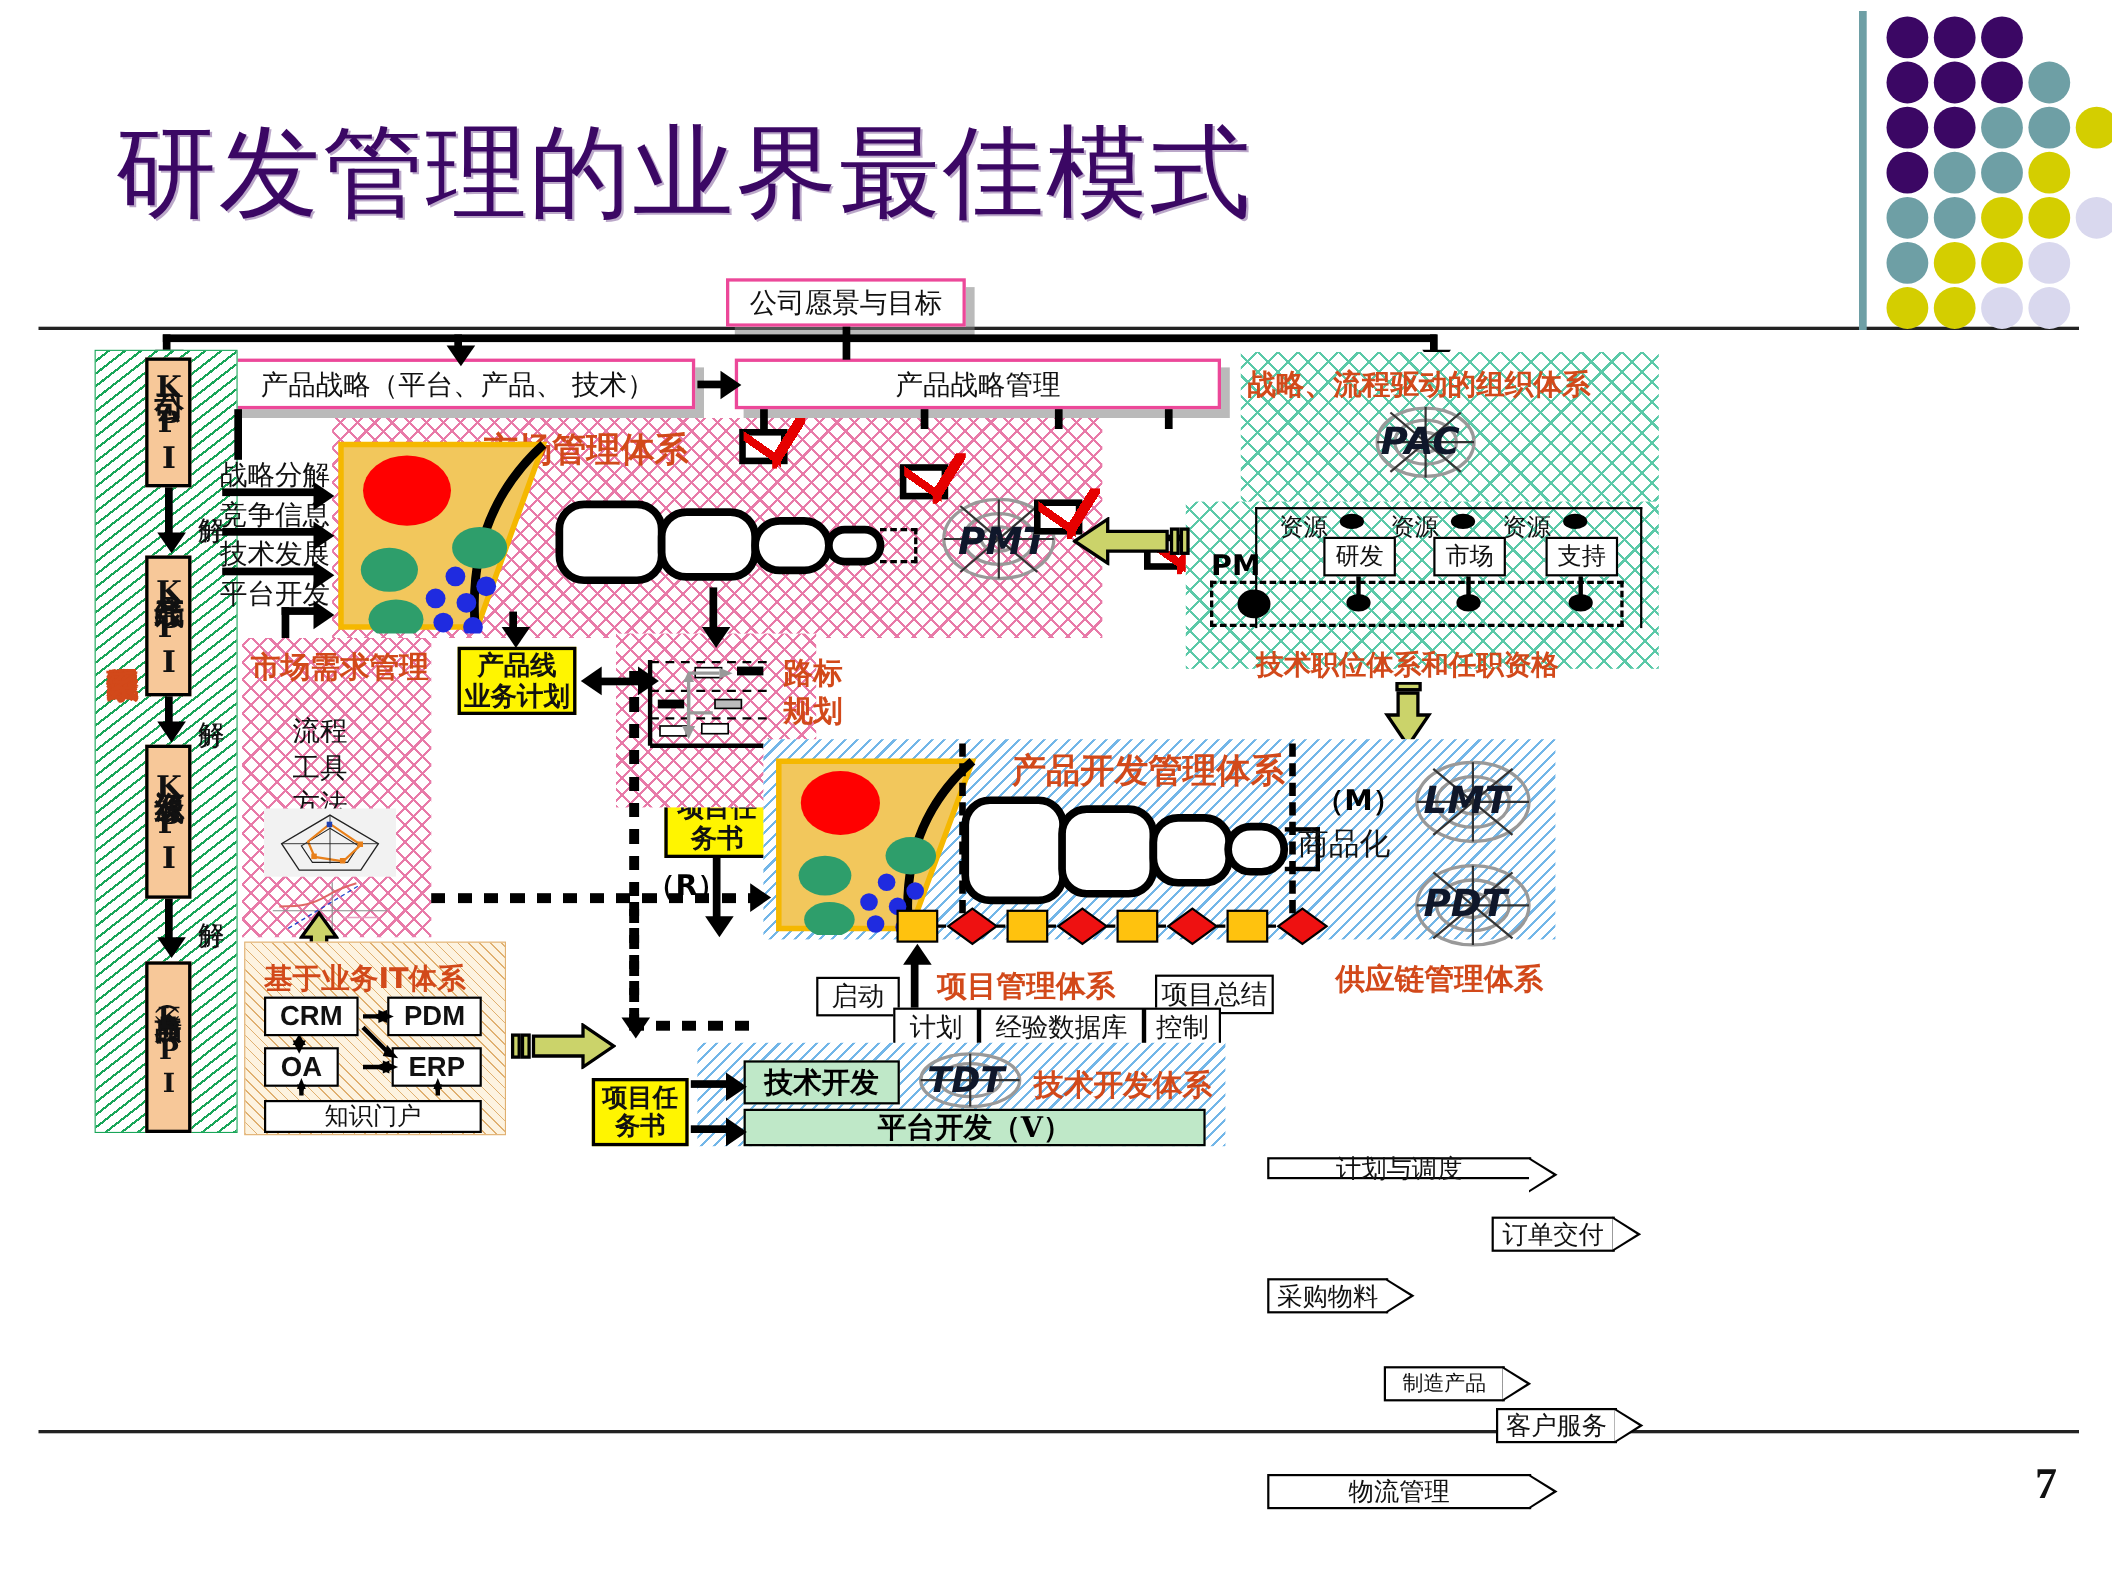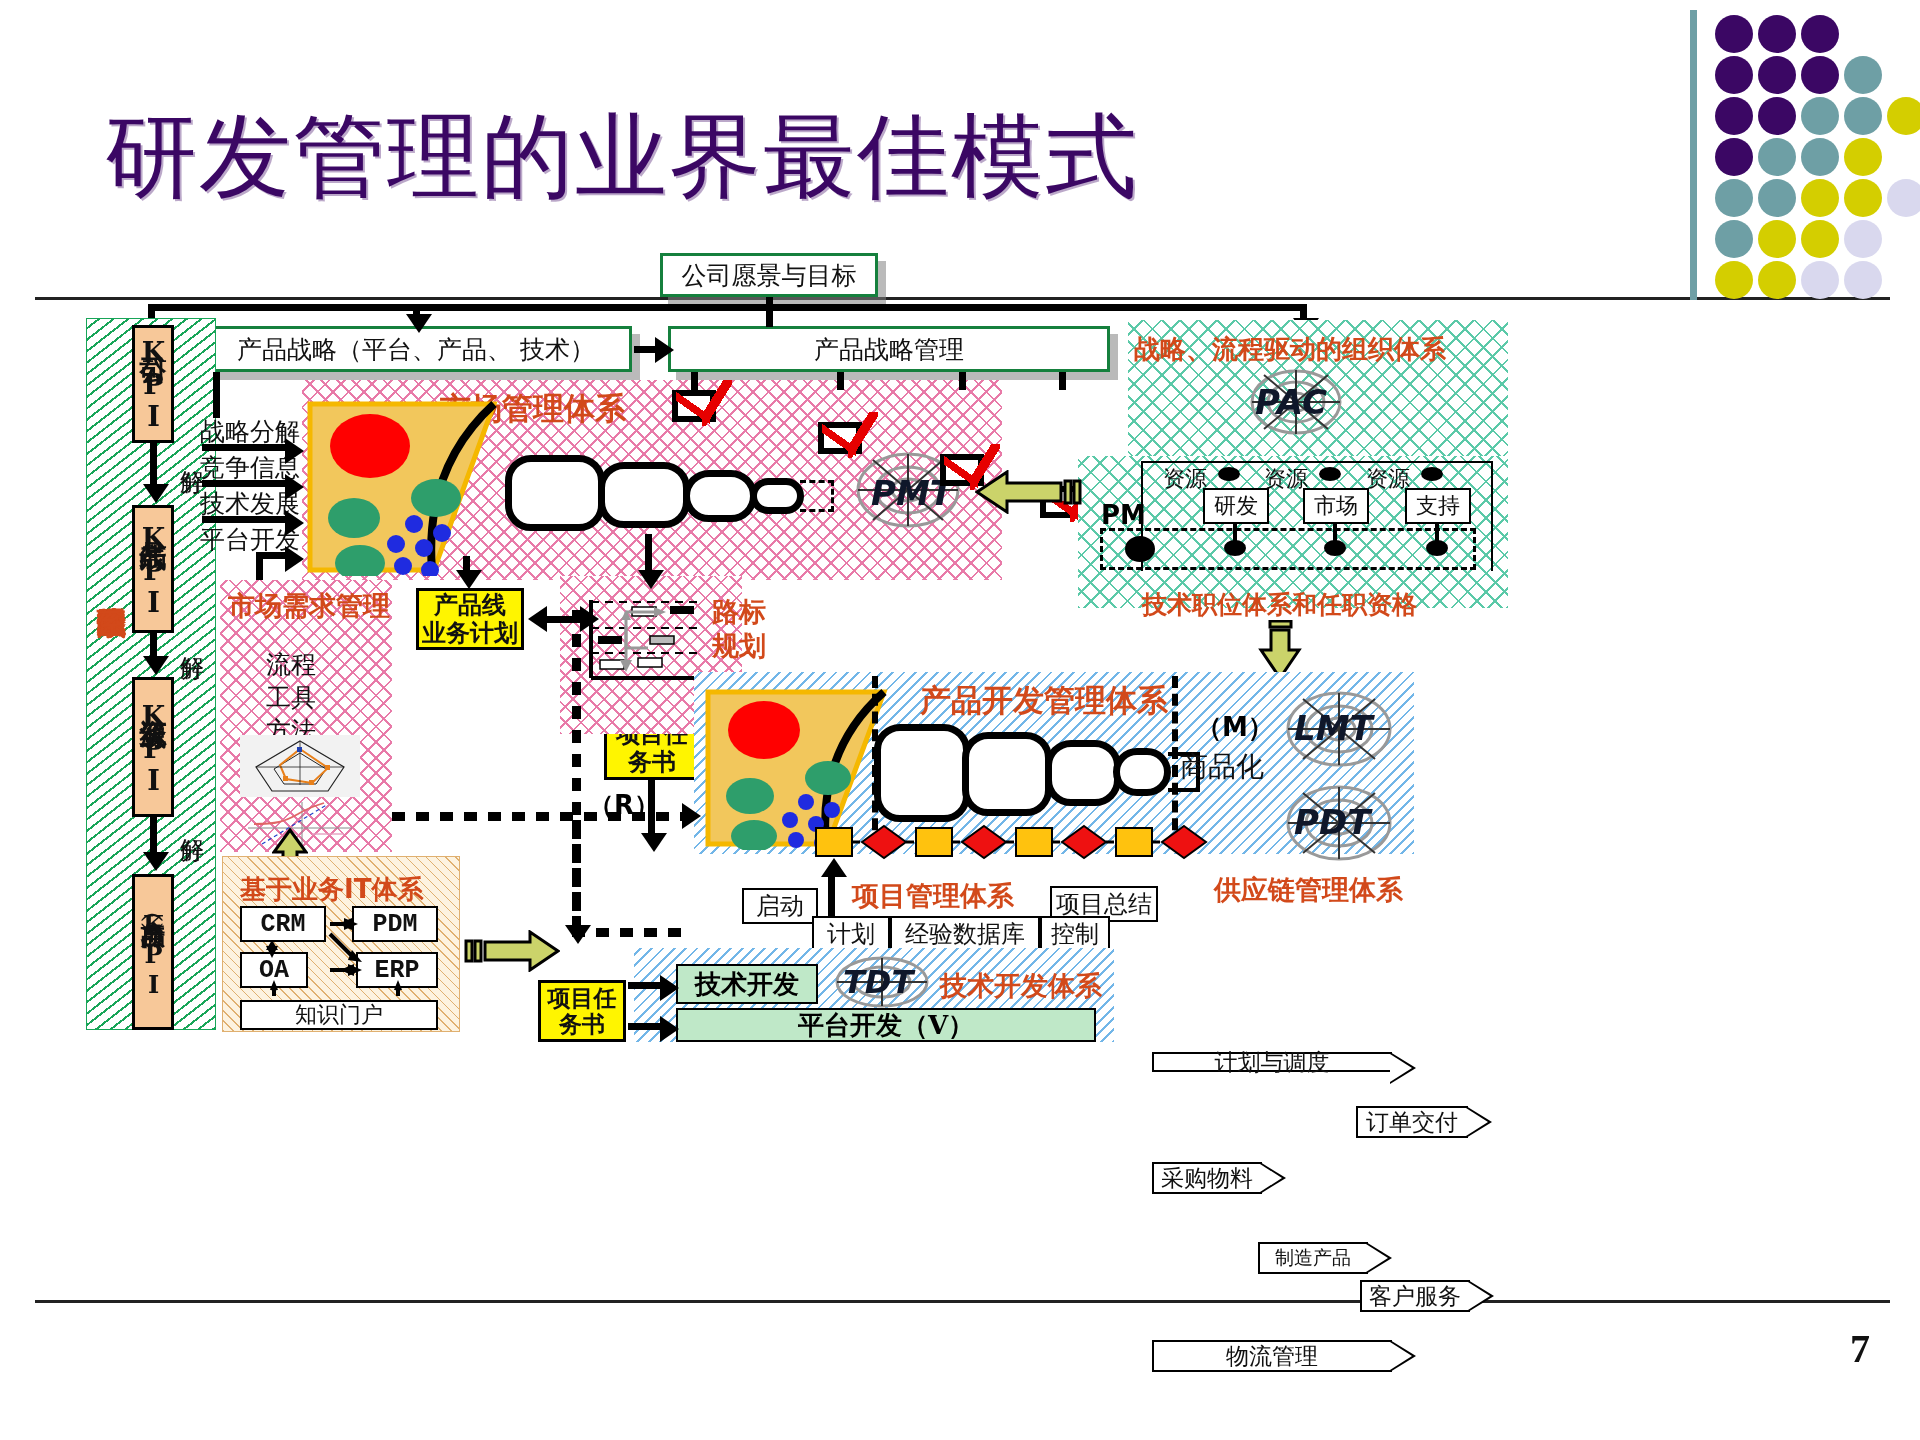--- a/index.html
+++ b/index.html
@@ -20,29 +20,29 @@
   #dot-bar { left:1690px; top:10px; width:7px; height:290px; background:#6E9FA5; }
   .dot { position:absolute; width:38px; height:38px; border-radius:50%; }
 
   
   #ftr-rule { left:35px; top:1300px; width:1855px; height:3px; background:#222; }
   #pageno { right:50px; top:1325px; font-size:40px; font-weight:bold; color:#111;
             font-family:"Liberation Serif",serif; }
 
   
   .wbox {
-    background:#fff; border:3px solid #15803d;
+    background:#fff; border:3px solid #ec4899;
     display:flex; align-items:center; justify-content:center;
     font-family:"DejaVu Serif","Liberation Serif",serif; color:#111;
     box-shadow:8px 8px 0 rgba(130,130,130,.55);
   }
   .plain {
     background:#fff; border:2px solid #000;
     display:flex; align-items:center; justify-content:center;
-    font-family:Liberation Mono, monospace; color:#111;
+    font-family:Liberation Sans, sans-serif; color:#111;
   }
 
   
   .hatch-green {
     background-color:#fff;
     background-image:repeating-linear-gradient(-38deg,#18A558 0 2px,transparent 2px 9px);
   }
   .hatch-pink {
     background-color:#fff;
     background-image:

